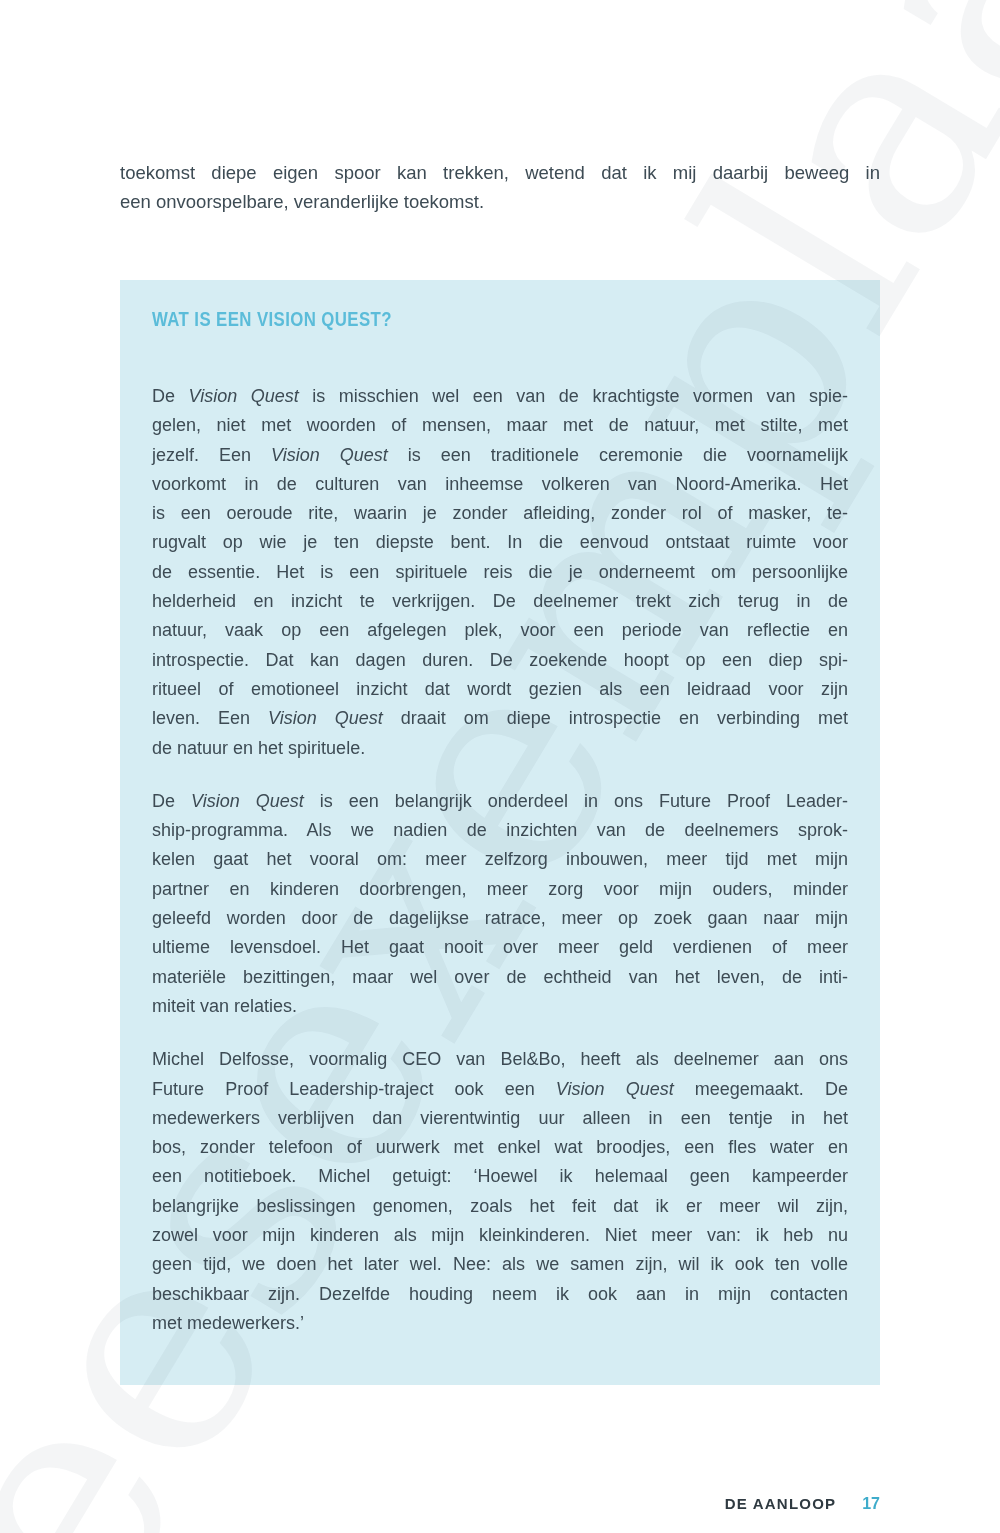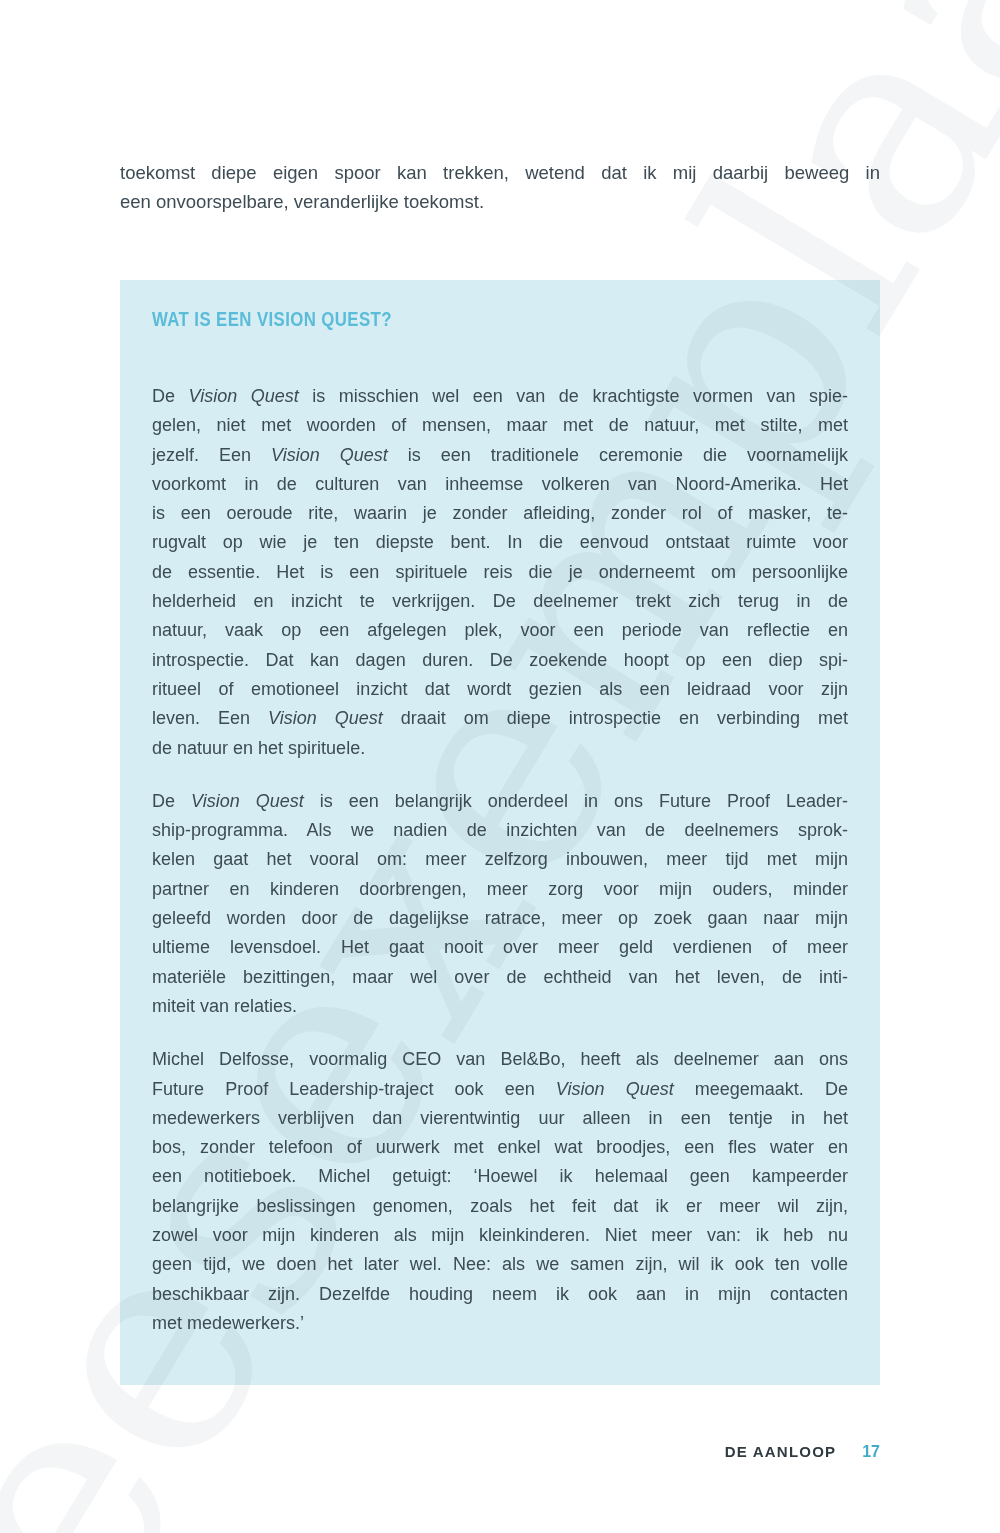--- a/index.html
+++ b/index.html
@@ -41,21 +41,21 @@
     color: #3d4b54;
   }
   .para:first-of-type { margin-top: 37px; }
   .line { text-align: justify; text-align-last: justify; }
   .line:last-child { text-align-last: left; }
   .intro .line { text-align: justify; text-align-last: justify; }
   .intro .line:last-child { text-align-last: left; }
   i { }
   .footer {
     position: absolute;
-    left: 120px; top: 1443px; width: 760px;
+    left: 120px; top: 1495px; width: 760px;
     text-align: right;
     font-size: 15px;
   }
   .footer-section {
     color: #2f3a41;
     letter-spacing: 1.2px;
     font-weight: 600;
   }
   .footer-page {
     color: #3faccb;

